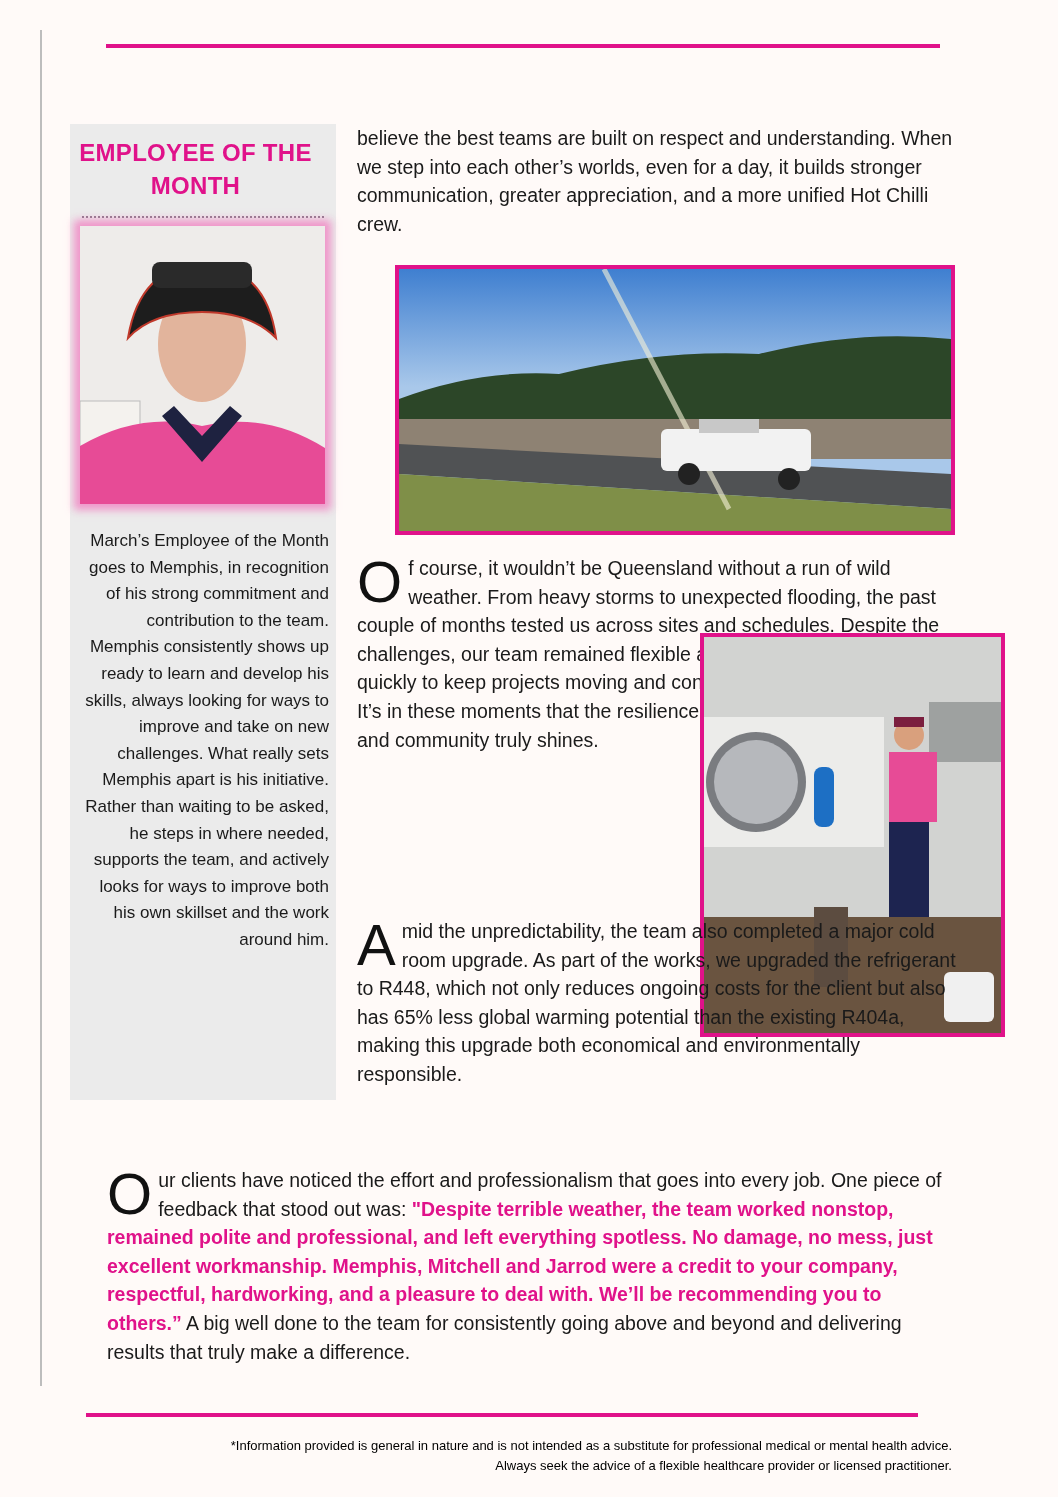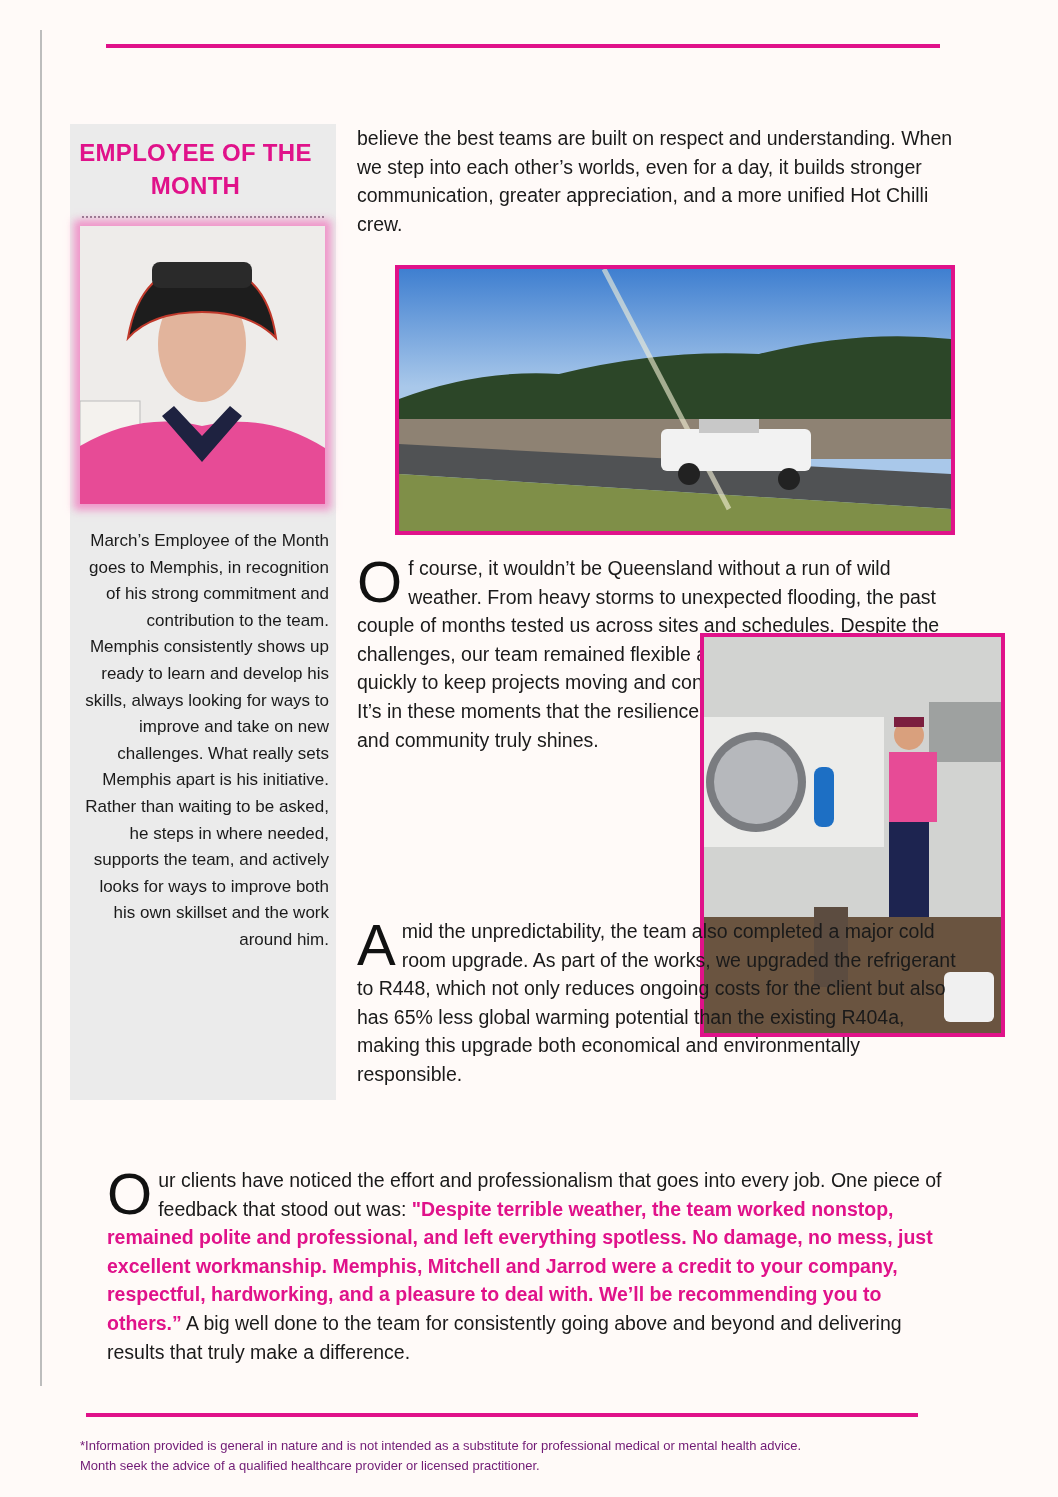--- a/index.html
+++ b/index.html
@@ -44,22 +44,22 @@
     border:4px solid #e0128a; overflow:hidden;
     background:linear-gradient(180deg,#d4d5d3 0%, #c9cac8 40%, #b0b0ad 65%, #6e5a45 78%, #5a4837 100%);
   }
   .p2 { position:absolute; left:357px; top:554px; width:600px; }
   .p3 { position:absolute; left:357px; top:917px; width:600px; }
   .p4 { position:absolute; left:107px; top:1166px; width:850px; }
   .drop { float:left; font-size:58px; line-height:52px; margin:2px 6px 0 0; font-weight:normal; color:#111; }
   .quote { color:#e0128a; font-weight:bold; }
 
   .footer {
-    position:absolute; left:80px; top:1436px; width:872px; text-align:left;
-    font-size:13px; line-height:20px; color:#701a75;
+    position:absolute; left:80px; top:1436px; width:872px; text-align:right;
+    font-size:13px; line-height:20px; color:#000000;
   }
 </style>
 </head>
 <body>
 
 <div class="vline"></div>
 <div class="rule-top"></div>
 
 <aside class="sidebar">
   <h2>EMPLOYEE OF THE MONTH</h2>
@@ -128,14 +128,14 @@
 </p>
 
 <p class="body-text p4">
   <span class="drop">O</span><span>ur clients have noticed the effort and professionalism that goes into every job. One piece of feedback that stood out was: </span><span class="quote">"Despite terrible weather, the team worked nonstop, remained polite and professional, and left everything spotless. No damage, no mess, just excellent workmanship. Memphis, Mitchell and Jarrod were a credit to your company, respectful, hardworking, and a pleasure to deal with. We’ll be recommending you to others.”</span><span> A big well done to the team for consistently going above and beyond and delivering results that truly make a difference.</span>
 </p>
 
 <div class="rule-bottom"></div>
 
 <div class="footer">
   <div>*Information provided is general in nature and is not intended as a substitute for professional medical or mental health advice.</div>
-  <div>Month seek the advice of a qualified healthcare provider or licensed practitioner.</div>
+  <div>Always seek the advice of a flexible healthcare provider or licensed practitioner.</div>
 </div>
 
 </body></html>

